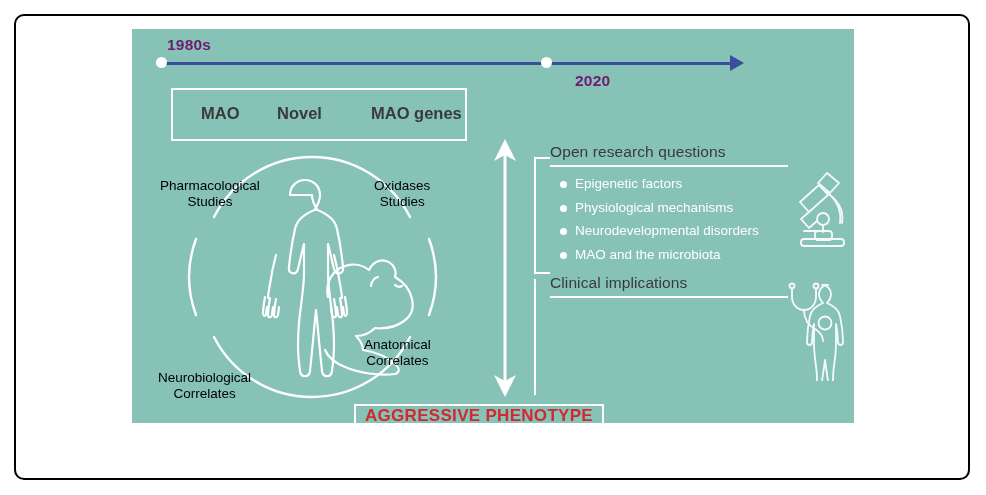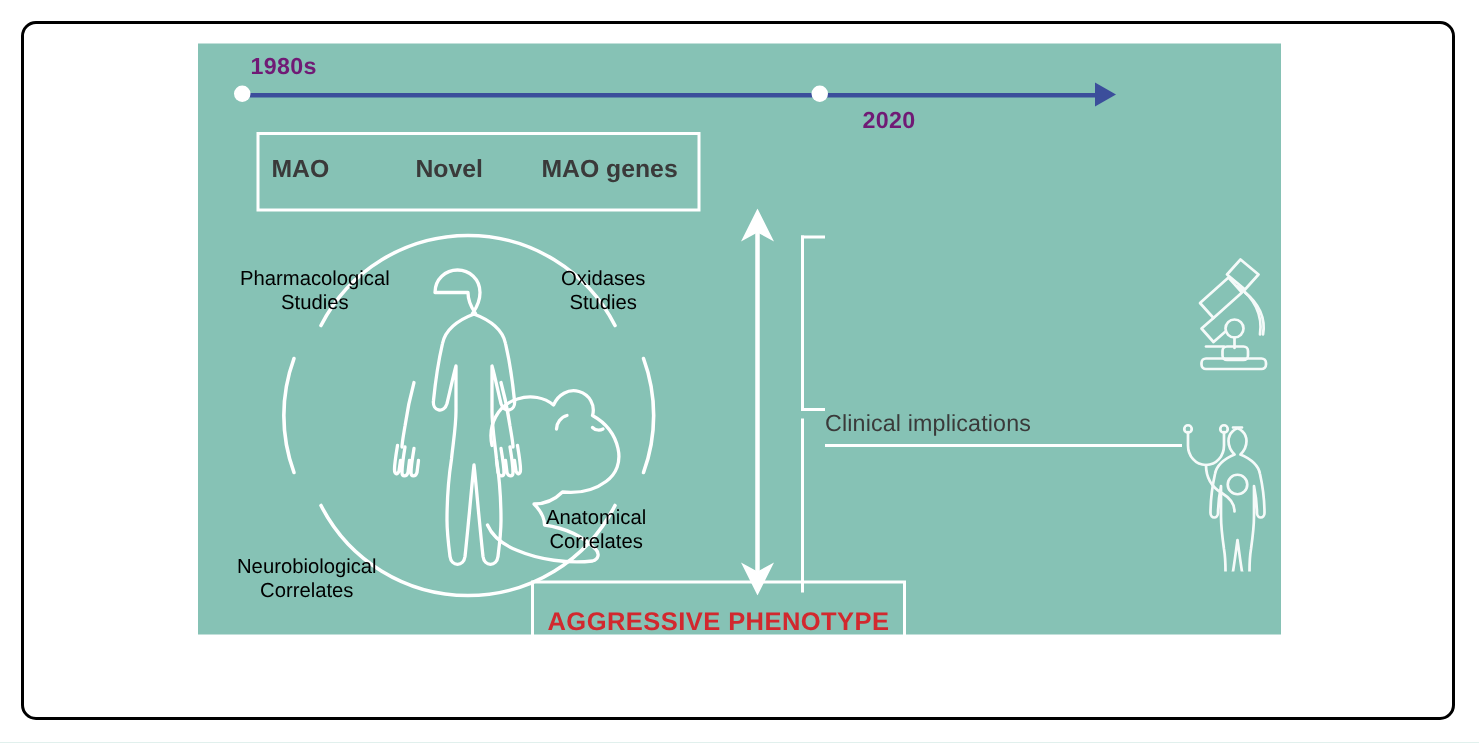--- a/index.html
+++ b/index.html
@@ -43,23 +43,23 @@
 
   
   #era-box{
     position:absolute; left:39px; top:59px; width:296px; height:53px;
     border:2px solid #ffffff; box-sizing:border-box;
   }
   .era-term{
     position:absolute; top:14px; color:#3a3a3a; font-weight:bold;
     font-size:16.5px; white-space:nowrap;
   }
-  #era-mao      { left:8px;  }
+  #era-mao      { left:28px;  }
   #era-maois    { left:104px; }
-  #era-maogenes { left:188px; }
+  #era-maogenes { left:198px; }
 
   
   #circle-zone{ position:absolute; left:20px; top:110px; width:330px; height:268px; }
   #circle-svg { position:absolute; left:0; top:0; }
 
   .circ-label{
     position:absolute; color:#000000; font-size:13.5px; line-height:16px;
     text-align:center; white-space:nowrap;
   }
   #lbl-pharma  { left:8px;   top:39px;  }
@@ -97,23 +97,23 @@
     content:""; position:absolute; left:0; top:5px;
     width:7px; height:7px; border-radius:50%; background:#ffffff;
   }
 
   
   #icon-microscope  { position:absolute; left:660px; top:140px; }
   #icon-stethoscope { position:absolute; left:655px; top:252px; }
 
   
   #pheno-box{
-    position:absolute; left:222px; top:358px; width:250px; height:40px;
+    position:absolute; left:222px; top:375px; width:250px; height:40px;
     border:2px solid #ffffff; box-sizing:border-box;
-    display:flex; align-items:flex-end; justify-content:center;
+    display:flex; align-items:flex-start; justify-content:center;
   }
   #pheno-text{
     color:#d2282e; font-weight:bold; font-size:17px; letter-spacing:.3px;
     white-space:nowrap;
   }
 
   
   #caption{
     position:absolute; left:16px; top:418px; width:920px;
     font-size:12.6px; line-height:18px; color:#3b3b3b;
@@ -207,20 +207,30 @@
       <line x1="13" y1="14" x2="13" y2="244" stroke="#ffffff" stroke-width="3"></line>
       <polygon points="13,0 24,22 13,16 2,22" fill="#ffffff"></polygon>
       <polygon points="13,258 2,236 13,242 24,236" fill="#ffffff"></polygon>
     </svg>
 
     <div class="rail" id="rail-top"></div>
     <div class="rail" id="rail-top-cap"></div>
     <div class="rail" id="rail-bot"></div>
     <div class="rail" id="rail-bot-cap"></div>
 
+    <div class="sect" id="sect-open">
+      <div class="sect-title">Open research questions</div>
+      <div class="sect-rule"></div>
+      <ul class="sect-list">
+        <li>Epigenetic factors</li>
+        <li>Physiological mechanisms</li>
+        <li>Neurodevelopmental disorders</li>
+        <li>MAO and the microbiota</li>
+      </ul>
+    </div>
 
     <div class="sect" id="sect-clinical">
       <div class="sect-title">Clinical implications</div>
       <div class="sect-rule"></div>
     </div>
 
     <svg id="icon-microscope" width="62" height="80" viewBox="0 0 62 80">
       <g fill="none" stroke="#ffffff" stroke-width="1.8" stroke-linejoin="round" stroke-linecap="round" opacity="0.92">
         <path d="M35 4 l12 10 l-9 10 l-12 -10 Z"></path>
         <path d="M27 16 l-19 17 l9 10 l19 -17 Z"></path>

